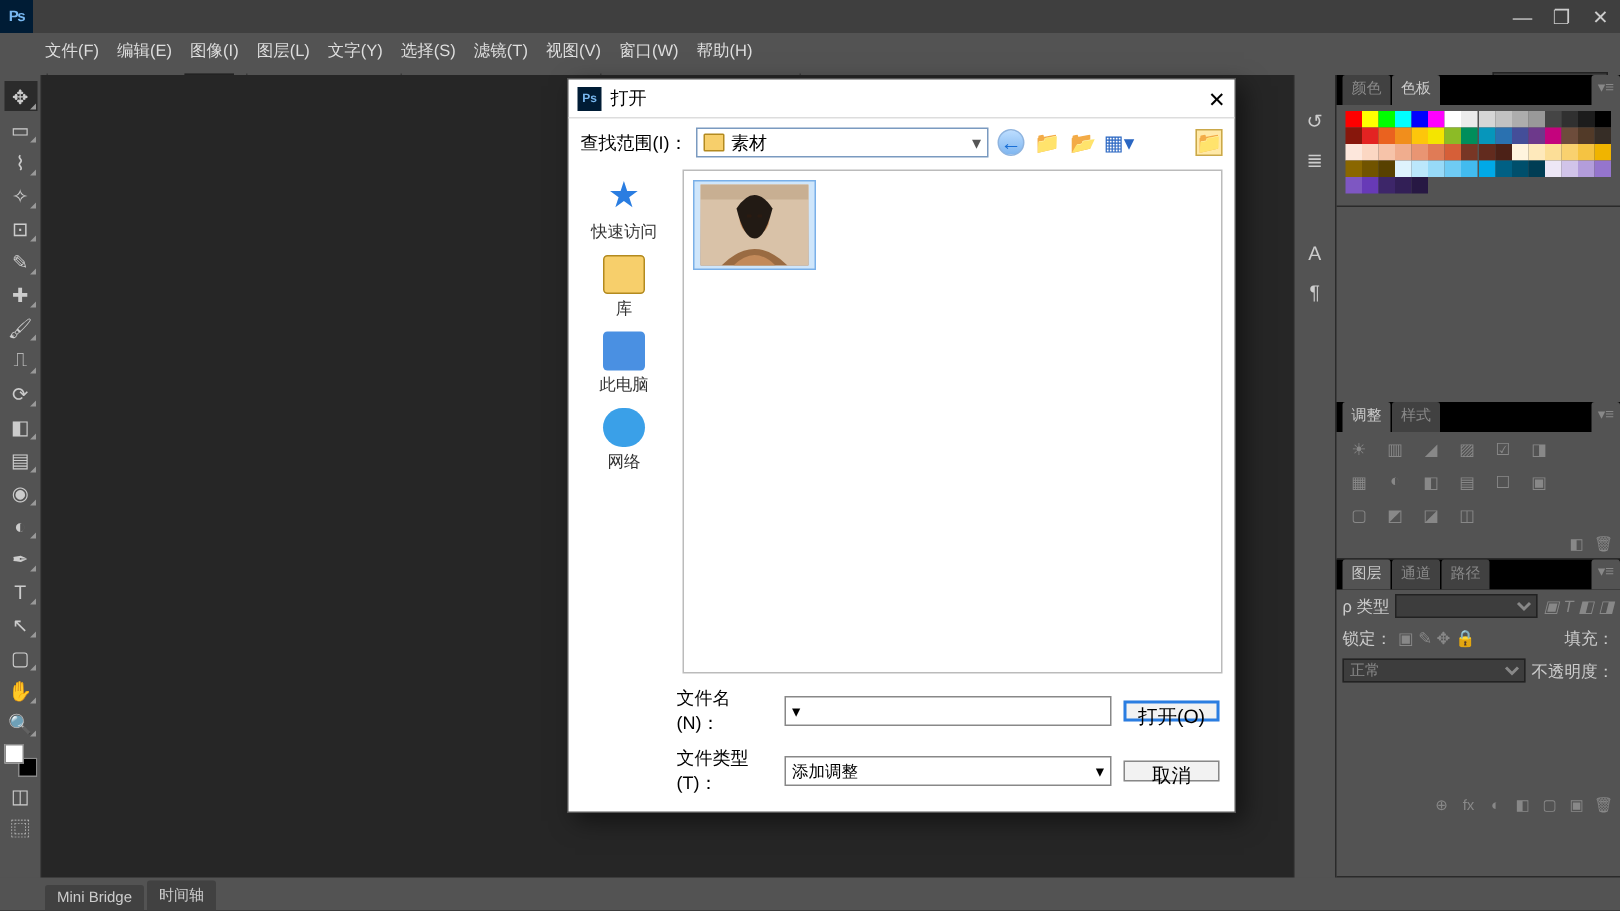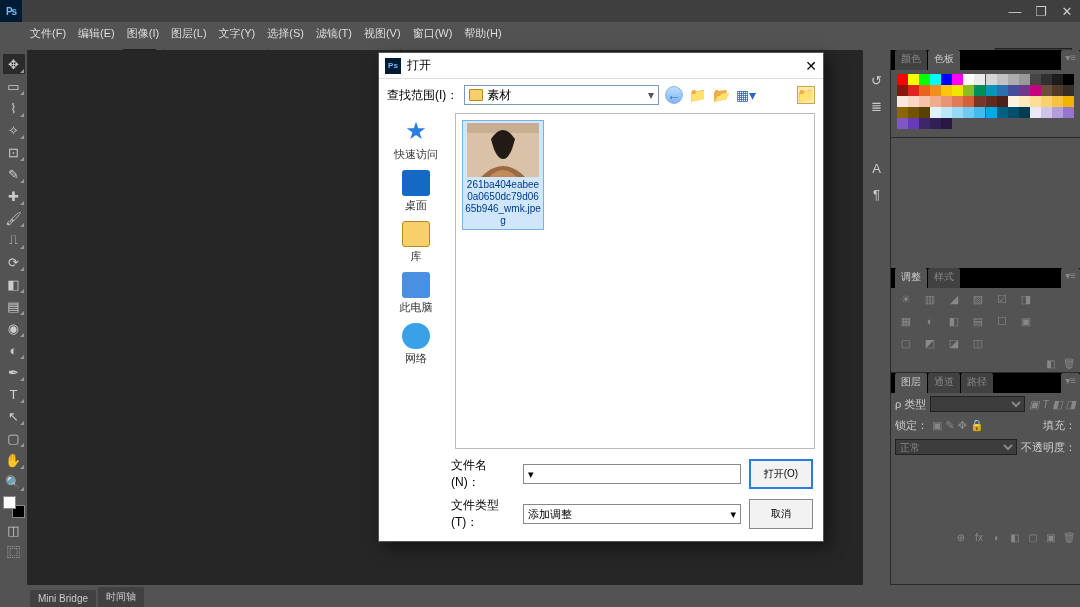--- a/index.html
+++ b/index.html
@@ -76,21 +76,21 @@
   .place .pi.lib{ background:#f7cf6b; border:1px solid #b38a1f;}
   .place .pi.pc{ background:#4a90e2;}
   .place .pi.net{ background:#3aa0e8; border-radius:14px;}
   .filegrid{ flex:1; border:1px solid #bbb; margin:2px 8px 2px 2px; padding:6px; overflow:auto;}
   .fileitem{ width:82px; display:flex; flex-direction:column; align-items:center; padding:2px; border:1px solid #7ab0e8; background:#cfe6fb;}
   .fileitem .thumb{ width:72px; height:54px; background:linear-gradient(#dcbfa0,#b88e6a); display:flex; align-items:center; justify-content:center; color:#5a3a1b; font-size:9px;}
   .thumb svg{width:100%;height:100%;}
   .fileitem .fname{ font-size:10px; text-align:center; line-height:12px; margin-top:2px; color:#003a8c; word-break:break-all;}
   .dlg-bottom{ padding:6px 10px 10px 72px; display:grid; grid-template-columns:64px 1fr 64px; gap:6px 8px; align-items:center;}
   .dlg-bottom .combo2{ border:1px solid #888; height:20px; padding:0 4px; display:flex; align-items:center; font-size:11px; justify-content:space-between;}
-  .dlg-bottom button{ height:30px; border:1px solid #888; background:#f2f2f2; font-size:10px;}
+  .dlg-bottom button{ height:14px; border:1px solid #888; background:#f2f2f2; font-size:13px;}
   .dlg-bottom button.primary{ border:2px solid #2a7de1;}
 </style>
 </head>
 <body>
 
 <div class="titlebar">
   <div class="logo">Ps</div>
   <div class="wincontrols">
     <span>—</span>
     <span>❐</span>
@@ -365,24 +365,20 @@
     <span style="width:30px"></span>
     <span class="nav-ico newf" style="border:1px solid #caa84a;background:#ffe9a8;">📁</span>
   </div>
   <div class="dlg-body">
     <div class="places" id="places">
         <div class="place">
           <div class="pi star">★</div>
           <div>快速访问</div>
         </div>
         <div class="place">
-          <div class="pi desktop"></div>
-          <div>桌面</div>
-        </div>
-        <div class="place">
           <div class="pi lib"></div>
           <div>库</div>
         </div>
         <div class="place">
           <div class="pi pc"></div>
           <div>此电脑</div>
         </div>
         <div class="place">
           <div class="pi net"></div>
           <div>网络</div>
@@ -395,21 +391,20 @@
             <rect width="72" height="54" fill="#d9c2a8"></rect>
             <rect x="0" y="0" width="72" height="10" fill="#c8af92"></rect>
             <ellipse cx="36" cy="22" rx="10" ry="12" fill="#c38a5a"></ellipse>
             <path d="M24 16 q12 -18 24 0 q-5 20 -12 20 q-7 0 -12 -20" fill="#221a14"></path>
             <path d="M14 54 q22 -22 44 0 z" fill="#9a6b42"></path>
             <path d="M22 54 q14 -14 28 0 z" fill="#c38a5a"></path>
             <rect x="31" y="20" width="3" height="2" fill="#2b1a10"></rect>
             <rect x="38" y="20" width="3" height="2" fill="#2b1a10"></rect>
           </svg>
         </div>
-        <div class="fname">261ba404eabee0a0650dc79d0665b946_wmk.jpeg</div>
       </div>
     </div>
   </div>
   <div class="dlg-bottom">
     <label>文件名(N)：</label>
     <div class="combo2">
         <span>▾</span>
       </div>
     <button class="primary">打开(O)</button>
     <label>文件类型(T)：</label>

